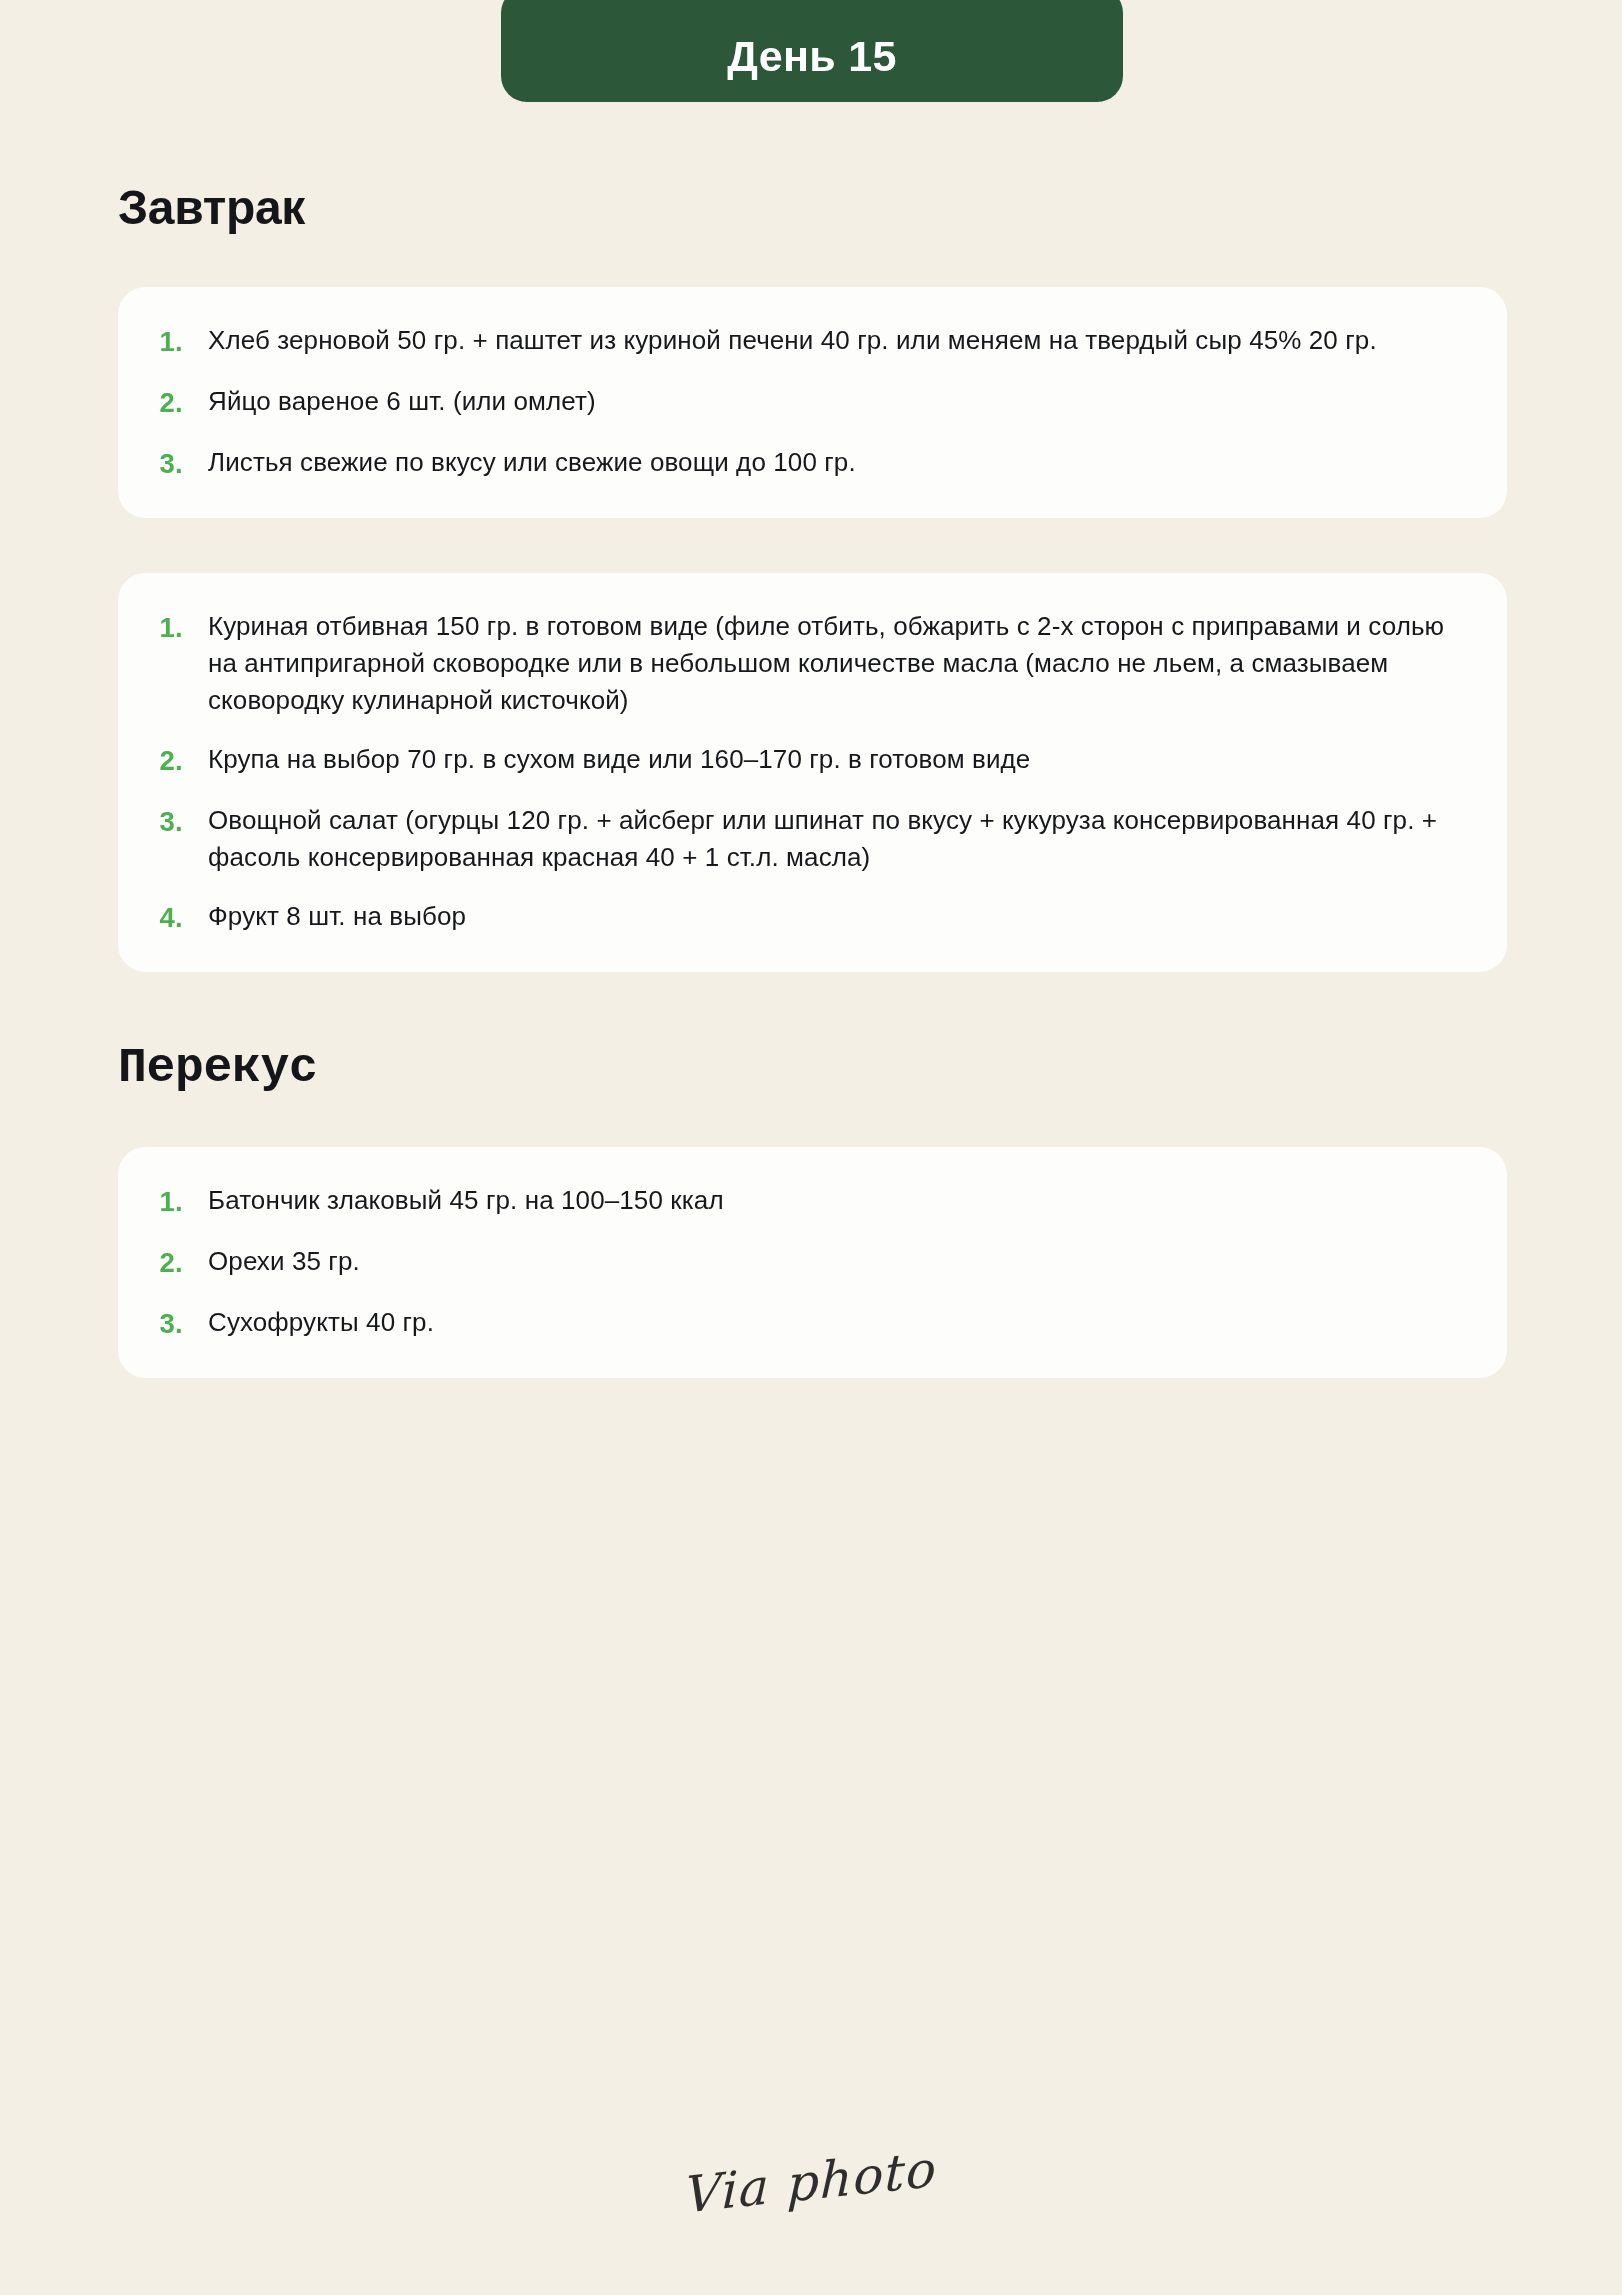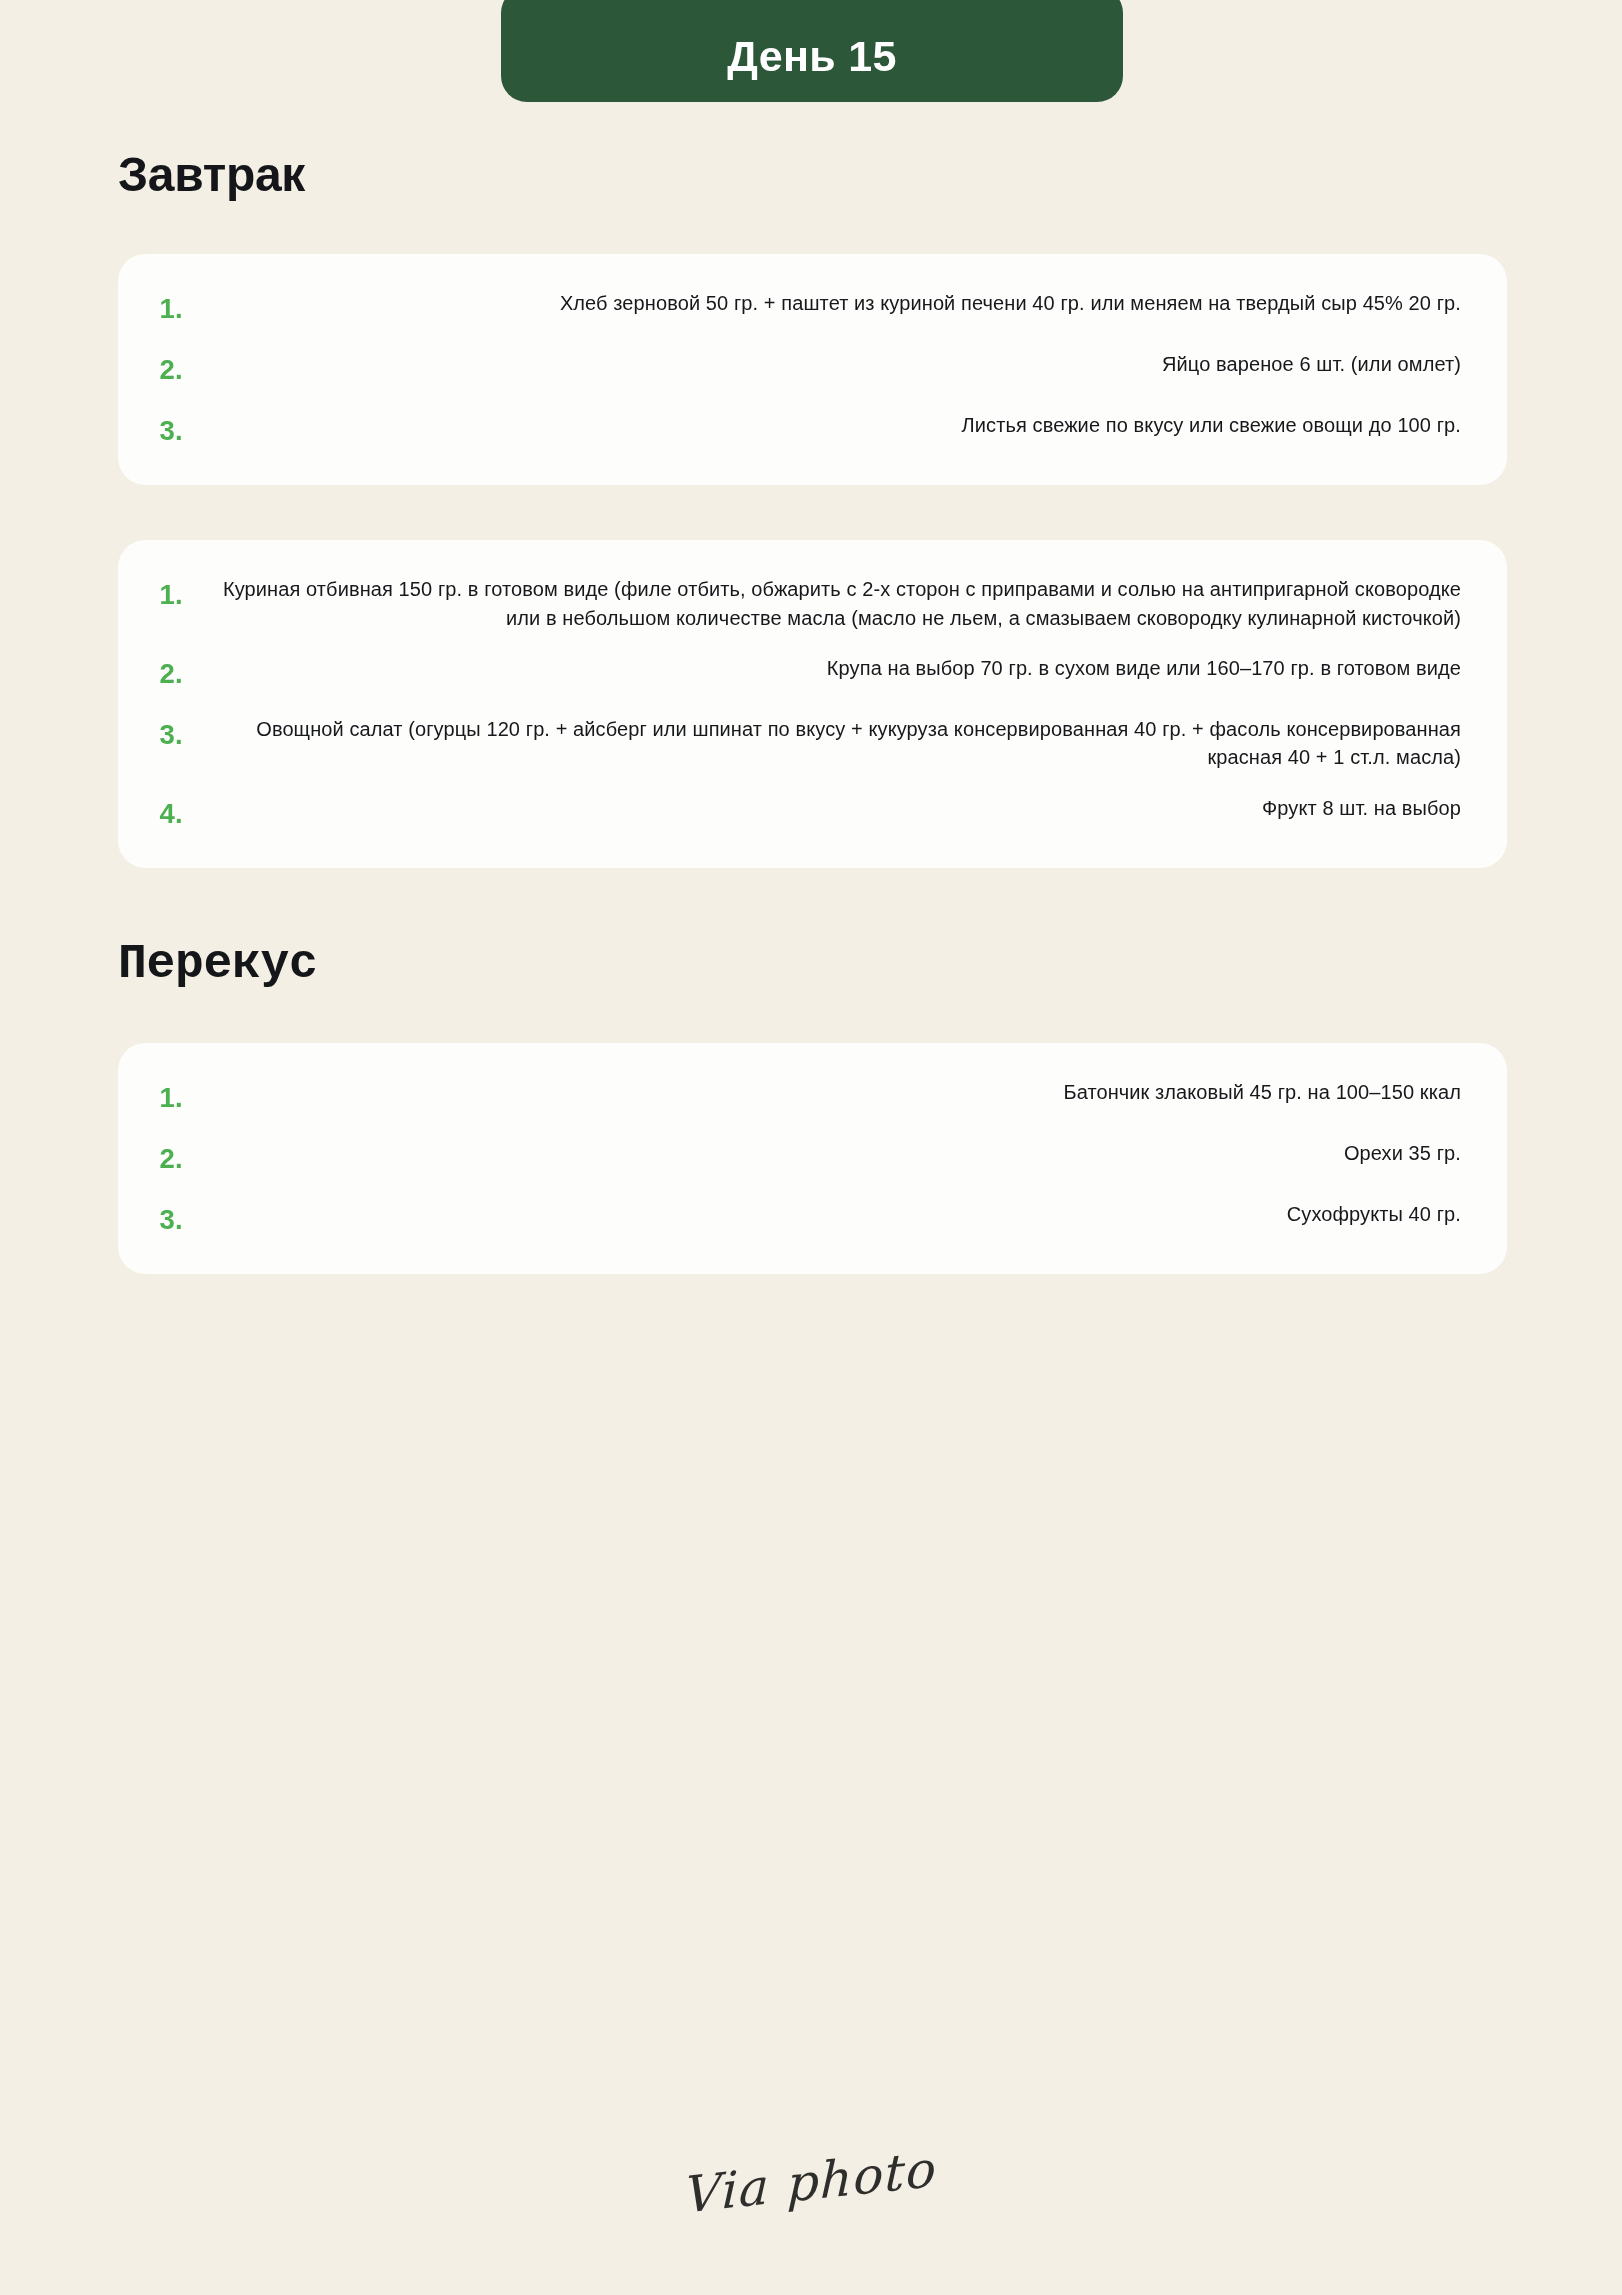--- a/index.html
+++ b/index.html
@@ -61,21 +61,21 @@
   .section-heading {
     font-size: 48px;
     font-weight: bold;
     color: #15161A;
     letter-spacing: -0.3px;
     margin: 0;
     line-height: 1;
   }
 
   
-  .section-breakfast .section-heading { padding-top: 49px; }
+  .section-breakfast .section-heading { padding-top: 82px; }
   .section-lunch    .section-heading { padding-top: 71px; }
   .section-snack    .section-heading { padding-top: 72px; font-family: Liberation Mono, monospace; }
 
   .card {
     background: #FDFDFB;
     border-radius: 27.5px;
     margin-top: 55px;
     padding: 35px 46px 35px 39px;
     box-sizing: border-box;
   }
@@ -94,24 +94,23 @@
     font-size: 27.5px;
     font-weight: bold;
     line-height: 1.42;
     text-align: left;
     padding-left: 2.6px;
     box-sizing: border-box;
   }
   .item-text {
     flex: 1 1 auto;
     color: #17181C;
-    font-size: 20px;
+    font-size: 26px;
     line-height: 1.42;
     letter-spacing: 0.1px;
-    text-align: right;
   }
 
   
   .watermark {
     position: absolute;
     left: 0;
     top: 2153px;
     width: 1623px;
     text-align: center;
     pointer-events: none;

